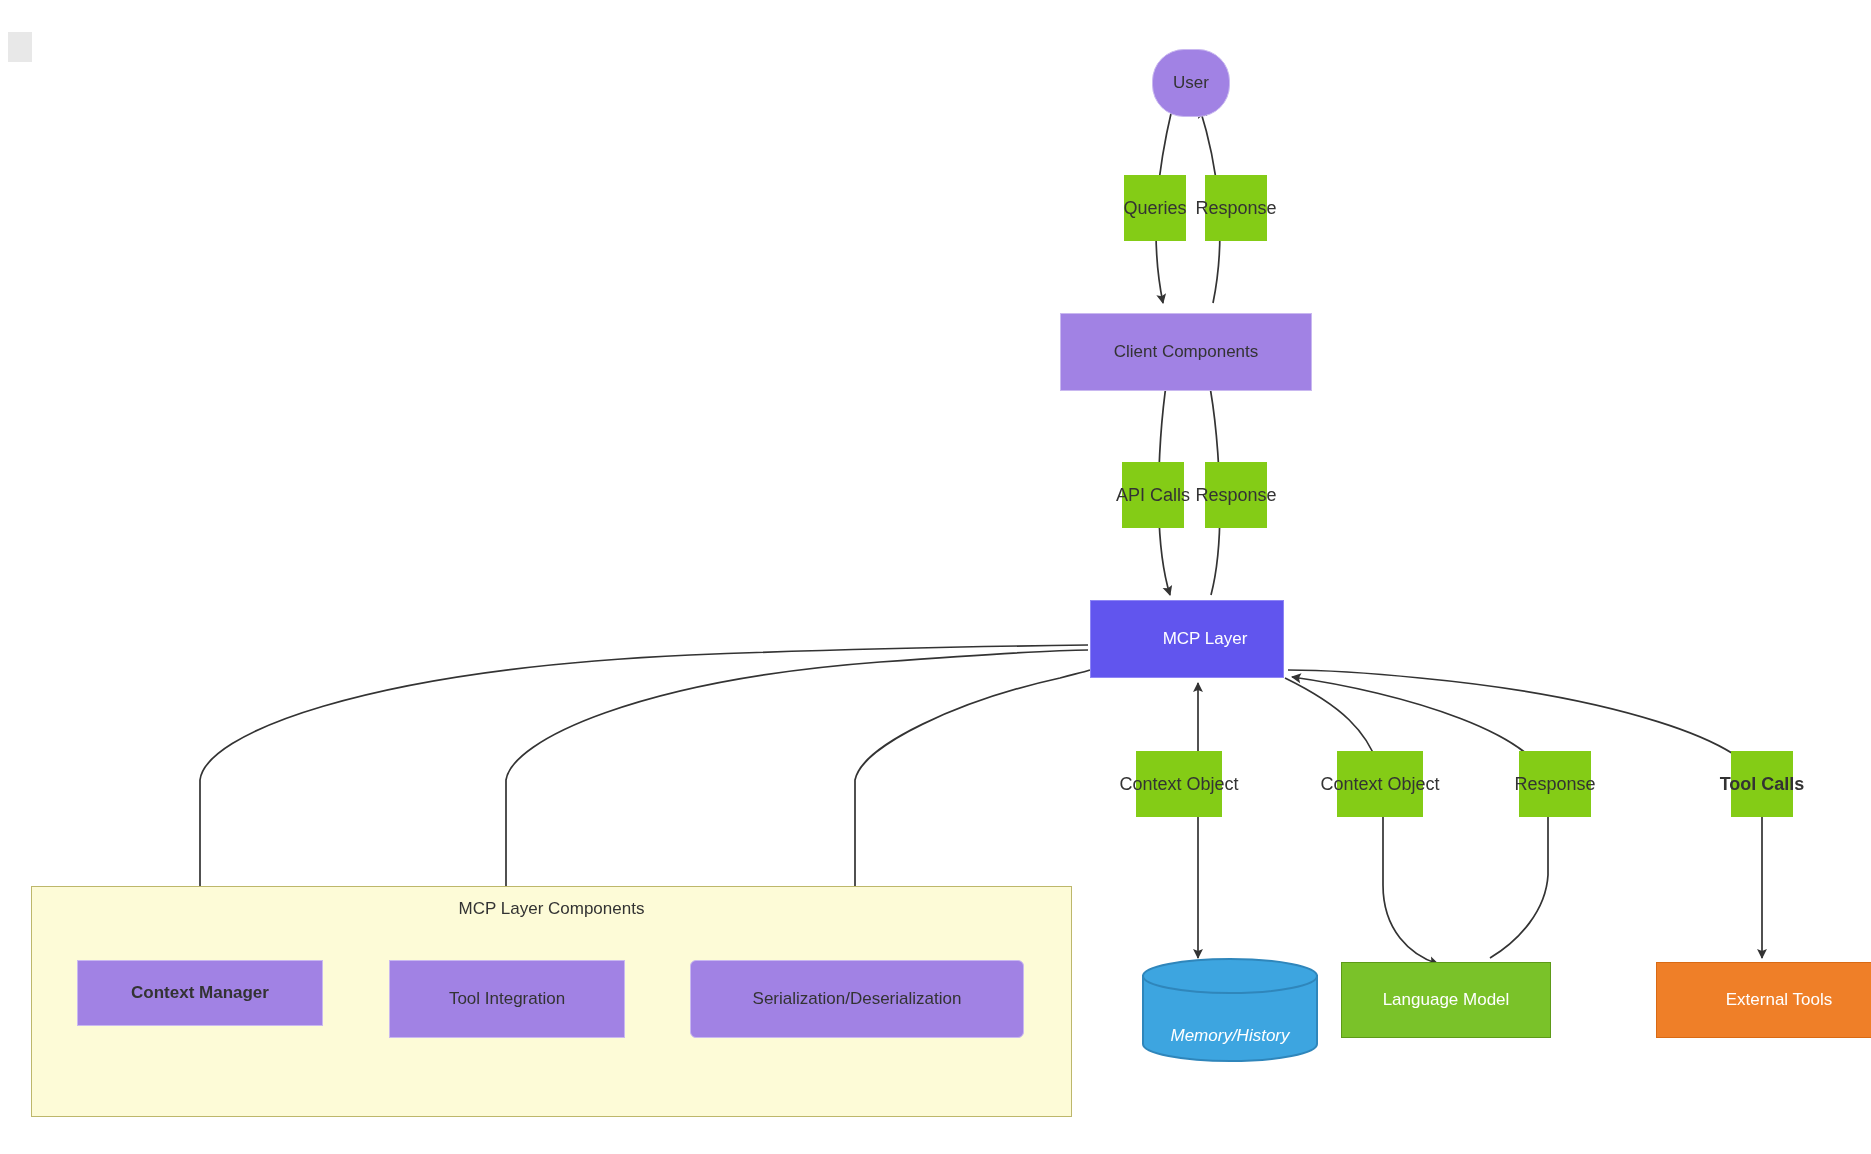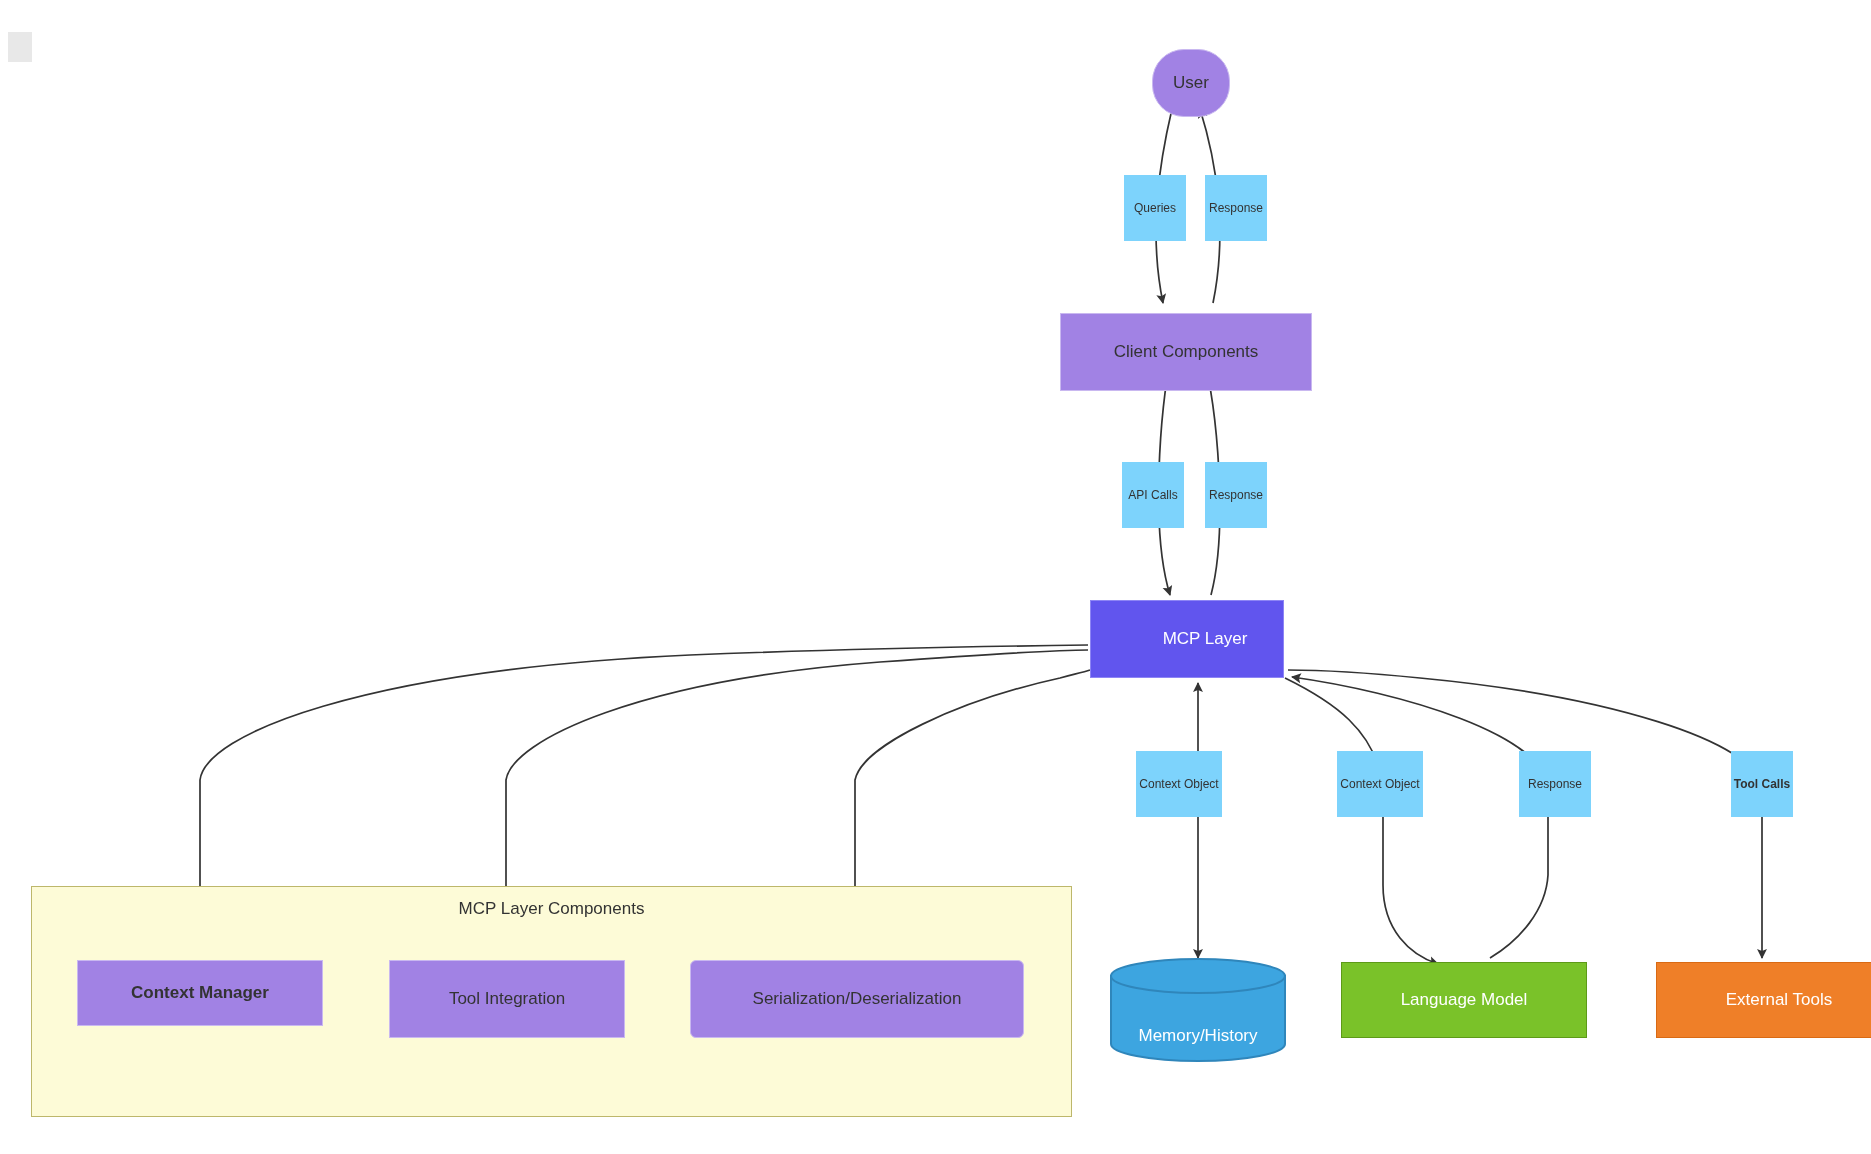--- a/index.html
+++ b/index.html
@@ -71,23 +71,23 @@
     right: 0;
     top: 12px;
     text-align: center;
     font-size: 17px;
     color: #333333;
     z-index: 4;
   }
   .edge-label {
     position: absolute;
     box-sizing: border-box;
-    background: #7dd3fc;
+    background: #84cc16;
     color: #333333;
-    font-size: 12px;
+    font-size: 18px;
     display: flex;
     align-items: center;
     justify-content: center;
     text-align: center;
     white-space: nowrap;
     z-index: 6;
   }
   .corner-marker {
     position: absolute;
     background: #e8e8e8;
@@ -172,29 +172,29 @@
   </div>
 
   <div class="node node-purple-light" style="left:389px; top:960px; width:236px; height:78px;">
     <span>Tool Integration</span>
   </div>
 
   <div class="node node-purple-light" style="left:690px; top:960px; width:334px; height:78px;border-radius:6px;">
     <span>Serialization/Deserialization</span>
   </div>
 
-  <div class="db-node" style="left:1108px; top:958px; width:180px; height:104px;">
+  <div class="db-node" style="left:1140px; top:958px; width:180px; height:104px;font-style:italic;">
     <svg width="180" height="104" viewBox="0 0 180 104">
       <path d="M 3 18 L 3 86 A 87 17 0 0 0 177 86 L 177 18 Z" fill="#3da5e0" stroke="#2f86bb" stroke-width="2"></path>
       <ellipse cx="90" cy="18" rx="87" ry="17" fill="#3da5e0" stroke="#2f86bb" stroke-width="2"></ellipse>
     </svg>
     <div class="db-label" style="top:68px;">Memory/History</div>
   </div>
 
-  <div class="node node-green" style="left:1341px; top:962px; width:246px; height:76px;">
+  <div class="node node-green" style="left:1341px; top:962px; width:210px; height:76px;">
     <span>Language Model</span>
   </div>
 
   <div class="node node-orange" style="left:1656px; top:962px; width:246px; height:76px;">
     <span>External Tools</span>
   </div>
 
   <div class="edge-label" style="left:1124px; top:175px; width:62px; height:66px;">
     <span>Queries</span>
   </div>

